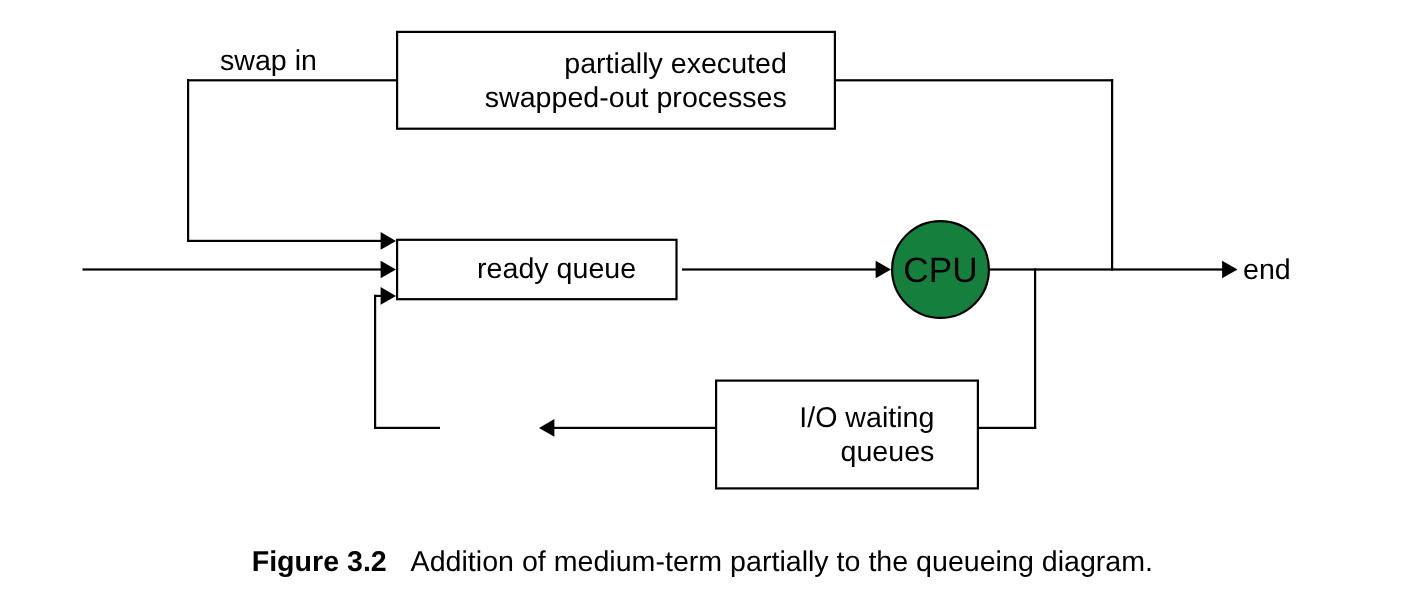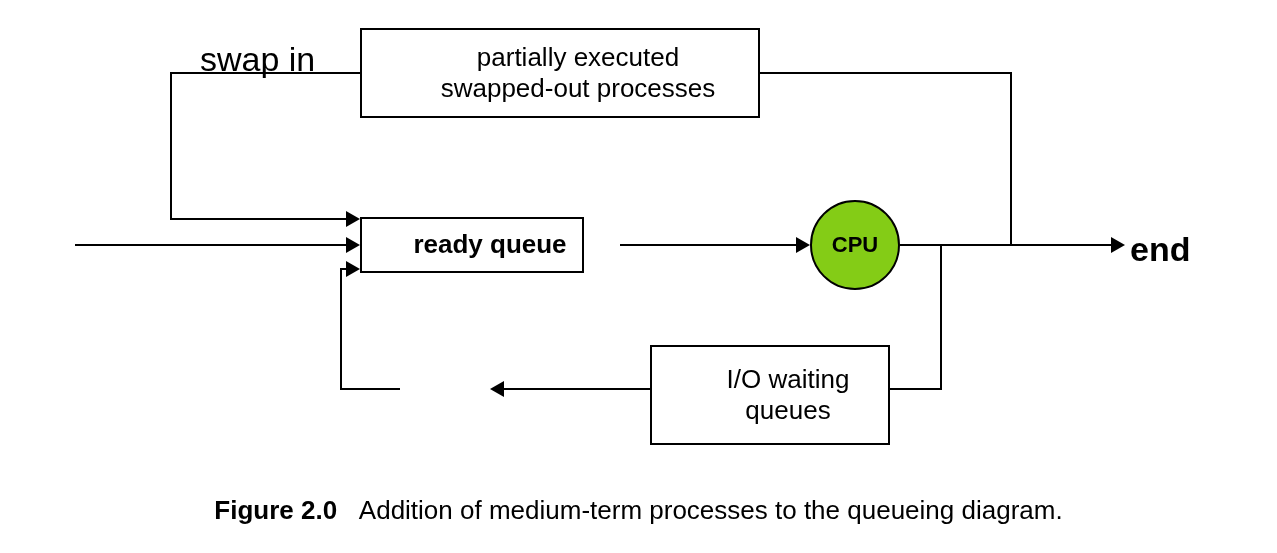--- a/index.html
+++ b/index.html
@@ -16,41 +16,40 @@
     width: 1277px;
     height: 553px;
   }
   .box {
     position: absolute;
     border: 2px solid #000;
     background: #fff;
     display: flex;
     align-items: center;
     justify-content: center;
-    text-align: center;
+    text-align: right;
     font-size: 26px;
     line-height: 1.2;
     box-sizing: border-box;
     padding-left: 36px;
   }
   .circle {
     position: absolute;
     border: 2px solid #000;
-    background: #84cc16;
+    background: #15803d;
     border-radius: 50%;
     display: flex;
     align-items: center;
     justify-content: center;
-    font-size: 22px;
+    font-size: 32px;
     box-sizing: border-box;
-    font-weight: bold;
   }
   .label {
     position: absolute;
-    font-size: 34px;
+    font-size: 26px;
     white-space: nowrap;
   }
   .line {
     position: absolute;
     background: #000;
   }
   .hline { height: 2px; }
   .vline { width: 2px; }
   .arrow-right {
     position: absolute;
@@ -78,25 +77,25 @@
 <body>
 
 <div class="canvas">
 
   <div class="box" style="left:360px; top:28px; width:400px; height:90px; white-space:pre-line;">partially executed
 swapped-out processes</div>
 
   <div class="label" style="left:200px; top:40px;">swap in</div>
 
 
-  <div class="box" style="left:360px; top:217px; width:224px; height:56px;font-weight:bold;">ready queue</div>
+  <div class="box" style="left:360px; top:217px; width:256px; height:56px;">ready queue</div>
 
   <div class="circle" style="left:810px; top:200px; width:90px; height:90px;">CPU</div>
 
-  <div class="label" style="left:1130px; top:230px;font-weight:bold;">end</div>
+  <div class="label" style="left:1130px; top:230px;">end</div>
 
 
   <div class="box" style="left:650px; top:345px; width:240px; height:100px; white-space:pre-line;">I/O waiting
 queues</div>
 
   <div class="line hline" style="left:75px; top:244px; width:275px;"></div>
   <div class="arrow-right" style="left:346px; top:237px;"></div>
 
   <div class="line hline" style="left:620px; top:244px; width:180px;"></div>
   <div class="arrow-right" style="left:796px; top:237px;"></div>
@@ -117,17 +116,17 @@
 
   <div class="line hline" style="left:500px; top:388px; width:150px;"></div>
   <div class="arrow-left" style="left:490px; top:381px;"></div>
 
   <div class="line hline" style="left:340px; top:388px; width:60px;"></div>
   <div class="line vline" style="left:340px; top:268px; height:122px;"></div>
   <div class="line hline" style="left:340px; top:268px; width:10px;"></div>
   <div class="arrow-right" style="left:346px; top:261px;"></div>
 
   <div class="caption" style="top:495px; left:0;">
-    <b>Figure 2.0</b>
-    &nbsp;&nbsp;<span>Addition of medium-term processes to the queueing diagram.</span>
+    <b>Figure 3.2</b>
+    &nbsp;&nbsp;<span>Addition of medium-term partially to the queueing diagram.</span>
   </div>
 
 </div>
 
 </body></html>

